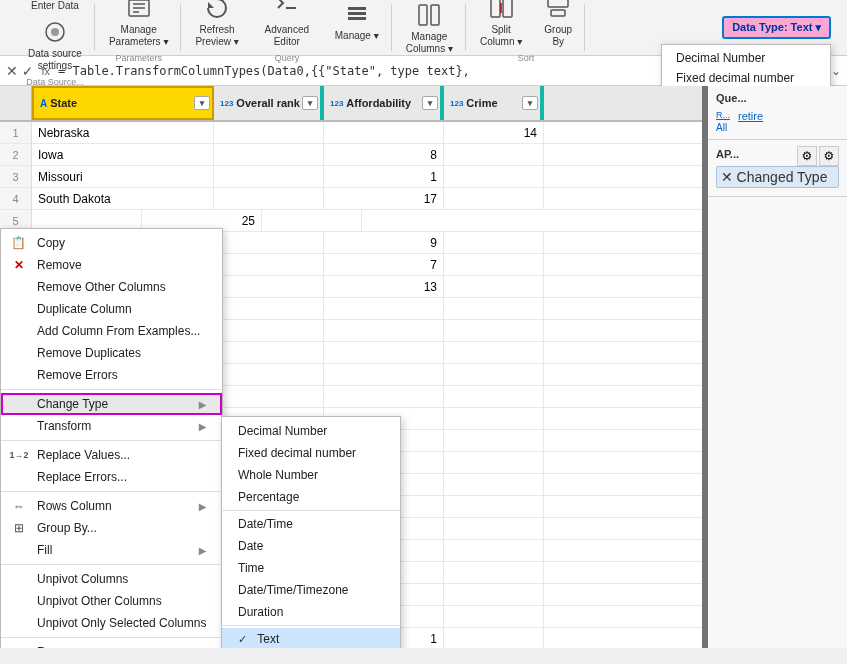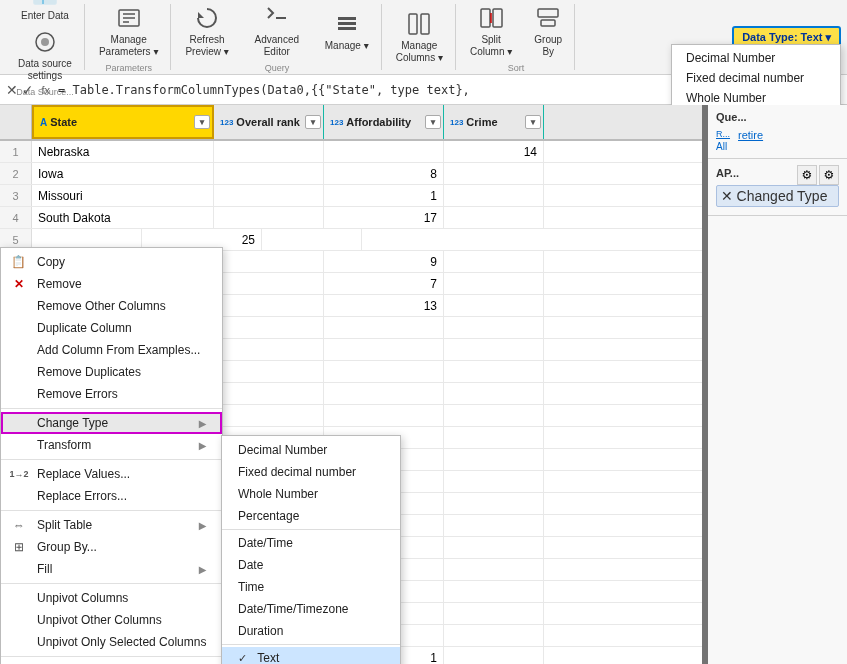--- a/index.html
+++ b/index.html
@@ -4,22 +4,22 @@
   <style>
     * { margin: 0; padding: 0; box-sizing: border-box; }
     body { font-family: 'Segoe UI', Arial, sans-serif; font-size: 12px; background: #f0f0f0; width: 847px; height: 664px; overflow: hidden; }
 
     
     .toolbar {
       background: #f3f3f3;
       border-bottom: 1px solid #d0d0d0;
       display: flex;
       align-items: stretch;
-      height: 75px;
-      padding: 4px 6px;
+      height: 56px;
+      padding: 4px 16px;
       gap: 2px;
     }
     .toolbar-group {
       display: flex;
       flex-direction: column;
       align-items: center;
       justify-content: center;
       padding: 0 8px;
       border-right: 1px solid #d0d0d0;
       gap: 2px;
@@ -51,21 +51,21 @@
       line-height: 1.2;
       color: #333;
     }
     .toolbar-group-label {
       font-size: 9px;
       color: #888;
       text-align: center;
       margin-top: 1px;
     }
     .data-type-btn {
-      background: #fde047;
+      background: #f9a8d4;
       border: 2px solid #0078d4;
       border-radius: 3px;
       padding: 3px 8px;
       font-size: 11px;
       font-weight: bold;
       color: #003399;
       cursor: pointer;
       display: flex;
       align-items: center;
       gap: 4px;
@@ -127,21 +127,21 @@
       background: #e8e8e8;
       display: flex;
       align-items: center;
       justify-content: center;
     }
     .col-header {
       display: flex;
       align-items: center;
       gap: 4px;
       padding: 0 6px;
-      border-right: 1px solid #14b8a6;
+      border-right: 4px solid #14b8a6;
       font-size: 11px;
       font-weight: 600;
       color: #222;
       position: relative;
     }
     .col-header.highlighted {
       background: #ffd700;
       border: 2px solid #cc9900;
     }
     .col-header .col-type-icon { font-size: 10px; color: #0066cc; font-weight: bold; }
@@ -791,21 +791,21 @@
         <span class="menu-icon" style="font-size:9px;font-weight:bold;">1→2</span>
         <span>Replace Values...</span>
       </div>
       <div class="menu-item">
         <span class="menu-icon"></span>
         <span>Replace Errors...</span>
       </div>
       <div class="menu-separator"></div>
       <div class="menu-item">
         <span class="menu-icon">⇔</span>
-        <span>Split Table</span>
+        <span>Rows Column</span>
         <span class="arrow">▶</span>
       </div>
       <div class="menu-item">
         <span class="menu-icon">⊞</span>
         <span>Group By...</span>
       </div>
       <div class="menu-item">
         <span class="menu-icon"></span>
         <span>Fill</span>
         <span class="arrow">▶</span>

